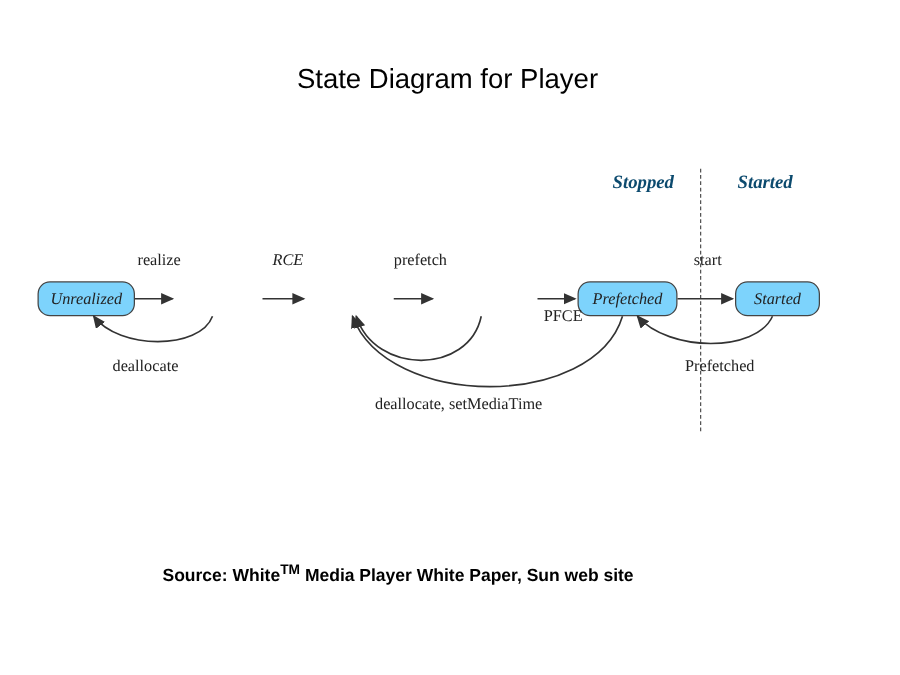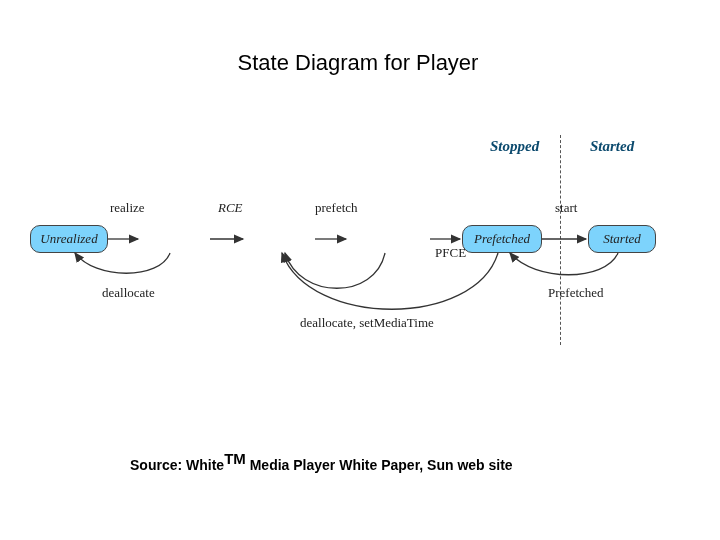--- a/index.html
+++ b/index.html
@@ -64,21 +64,21 @@
     width: 0;
   }
   .source {
     position: absolute;
     left: 130px;
     top: 450px;
     font-size: 14px;
     font-family: Arial, sans-serif;
     font-weight: 700;
   }
-  .source sup { font-size: 15px; }
+  .source sup { font-size: 11px; }
   svg.arrows {
     position: absolute;
     left: 0; top: 0;
     width: 660px; height: 190px;
     overflow: visible;
   }
 </style>
 </head>
 <body>
 
@@ -96,21 +96,21 @@
     <div class="state" style="left:0px;   top:65px; width:78px;">Unrealized</div>
     <div class="state" style="left:432px; top:65px; width:80px;">Prefetched</div>
     <div class="state" style="left:558px; top:65px; width:68px;">Started</div>
 
     <div class="edge-label" style="left:80px;  top:40px;">realize</div>
     <div class="edge-label" style="left:188px; top:40px;font-style:italic;">RCE</div>
     <div class="edge-label" style="left:285px; top:40px;text-align:right;">prefetch</div>
     <div class="edge-label" style="left:405px; top:40px;margin-top:45px;">PFCE</div>
     <div class="edge-label" style="left:525px; top:40px;">start</div>
 
-    <div class="edge-label" style="left:72px;  top:125px;">deallocate</div>
+    <div class="edge-label" style="left:60px;  top:125px;">deallocate</div>
     <div class="edge-label" style="left:270px; top:155px;">deallocate, setMediaTime</div>
     <div class="edge-label" style="left:518px; top:125px;">Prefetched</div>
 
     <svg class="arrows" xmlns="http://www.w3.org/2000/svg">
       <defs>
         <marker id="ah" markerWidth="9" markerHeight="9" refX="7" refY="3.5" orient="auto">
           <path d="M0,0 L8,3.5 L0,7 Z" fill="#333"></path>
         </marker>
       </defs>
       <g stroke="#333" stroke-width="1.3" fill="none">

